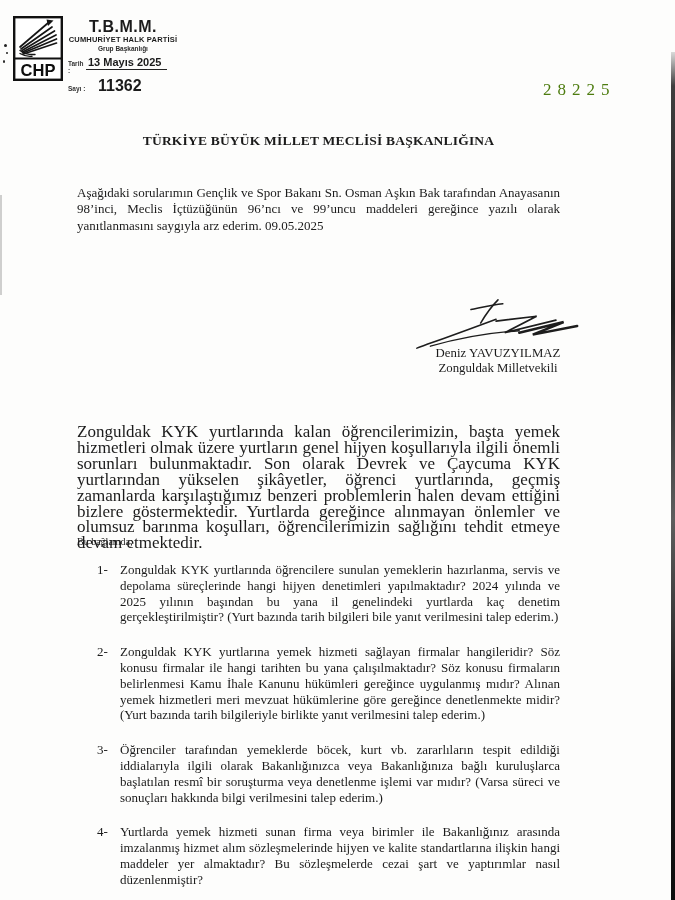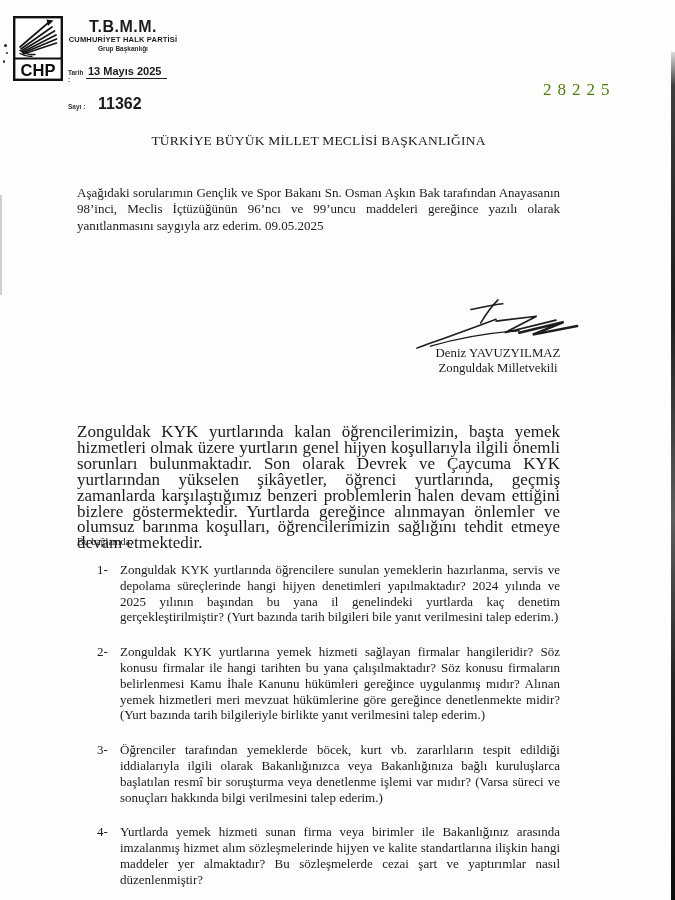--- a/index.html
+++ b/index.html
@@ -36,37 +36,37 @@
   .letterhead{position:absolute;left:13px;top:16px;display:flex;}
   .logo-box{width:50px;height:65px;flex:0 0 auto;}
   .lh-text{
     margin-left:5px;width:110px;
     font-family:"Liberation Sans", sans-serif;
     text-align:center;
   }
   .lh-org{font-size:16px;font-weight:bold;letter-spacing:.5px;line-height:17px;margin-top:2px;}
   .lh-party{font-size:7.5px;font-weight:bold;letter-spacing:.2px;line-height:9px;}
   .lh-unit{font-size:6.5px;font-weight:bold;color:#2c2c2c;line-height:9px;}
-  .lh-row{display:flex;align-items:baseline;text-align:left;margin-top:12px;}
+  .lh-row{display:flex;align-items:baseline;text-align:left;margin-top:3px;}
   .lh-label{font-size:6.5px;font-weight:bold;color:#333;width:18px;flex:0 0 auto;}
   .lh-date{font-size:11px;font-weight:bold;border-bottom:1.5px solid #222;padding:0 6px 1px 2px;}
   .lh-num{font-size:16px;font-weight:bold;padding-left:12px;}
 
   
   .stamp{
     position:absolute;left:543px;top:80px;
     font-family:"Liberation Serif", serif;
     font-size:17px;letter-spacing:6px;color:#4d7c0f;
     font-weight:400;
   }
 
   
   .doc-title{
     position:absolute;left:77px;top:133px;width:483px;
-    text-align:center;font-weight:normal;font-size:13.5px;letter-spacing:.2px;
+    text-align:center;font-weight:bold;font-size:13.5px;letter-spacing:.2px;
   }
   .intro{
     position:absolute;left:77px;top:185px;width:483px;
     font-size:13px;line-height:16.4px;text-align:justify;
   }
 
   
   .sig-block{position:absolute;left:402px;top:296px;width:192px;text-align:center;}
   .sig-scribble{display:block;margin:0 auto -6px auto;}
   .sig-name{font-size:12.8px;line-height:15px;}

